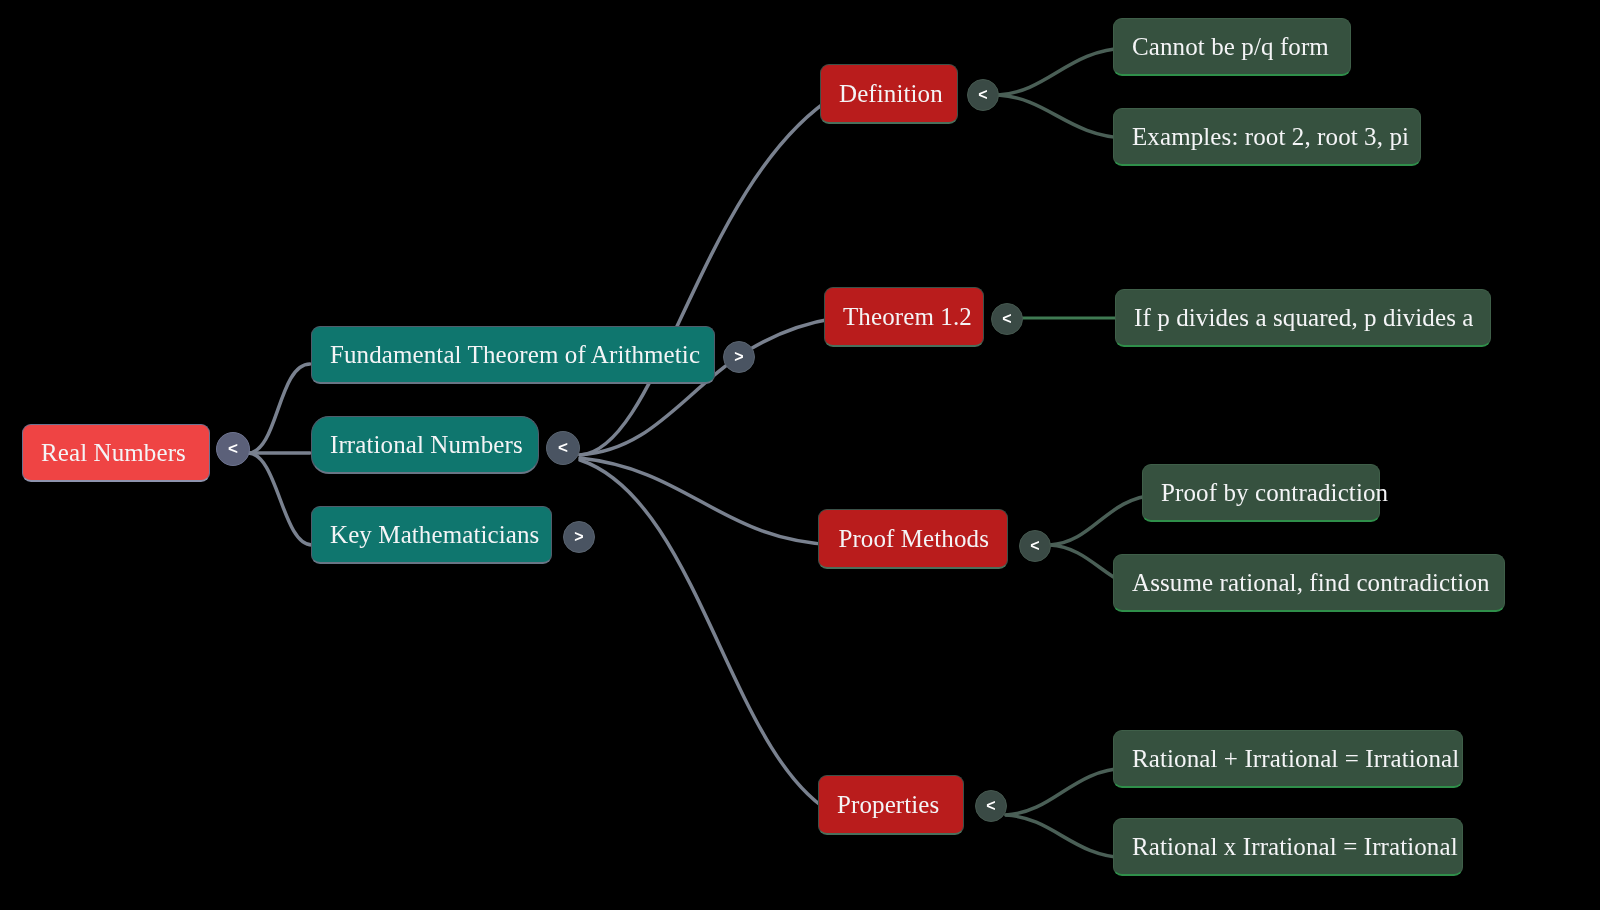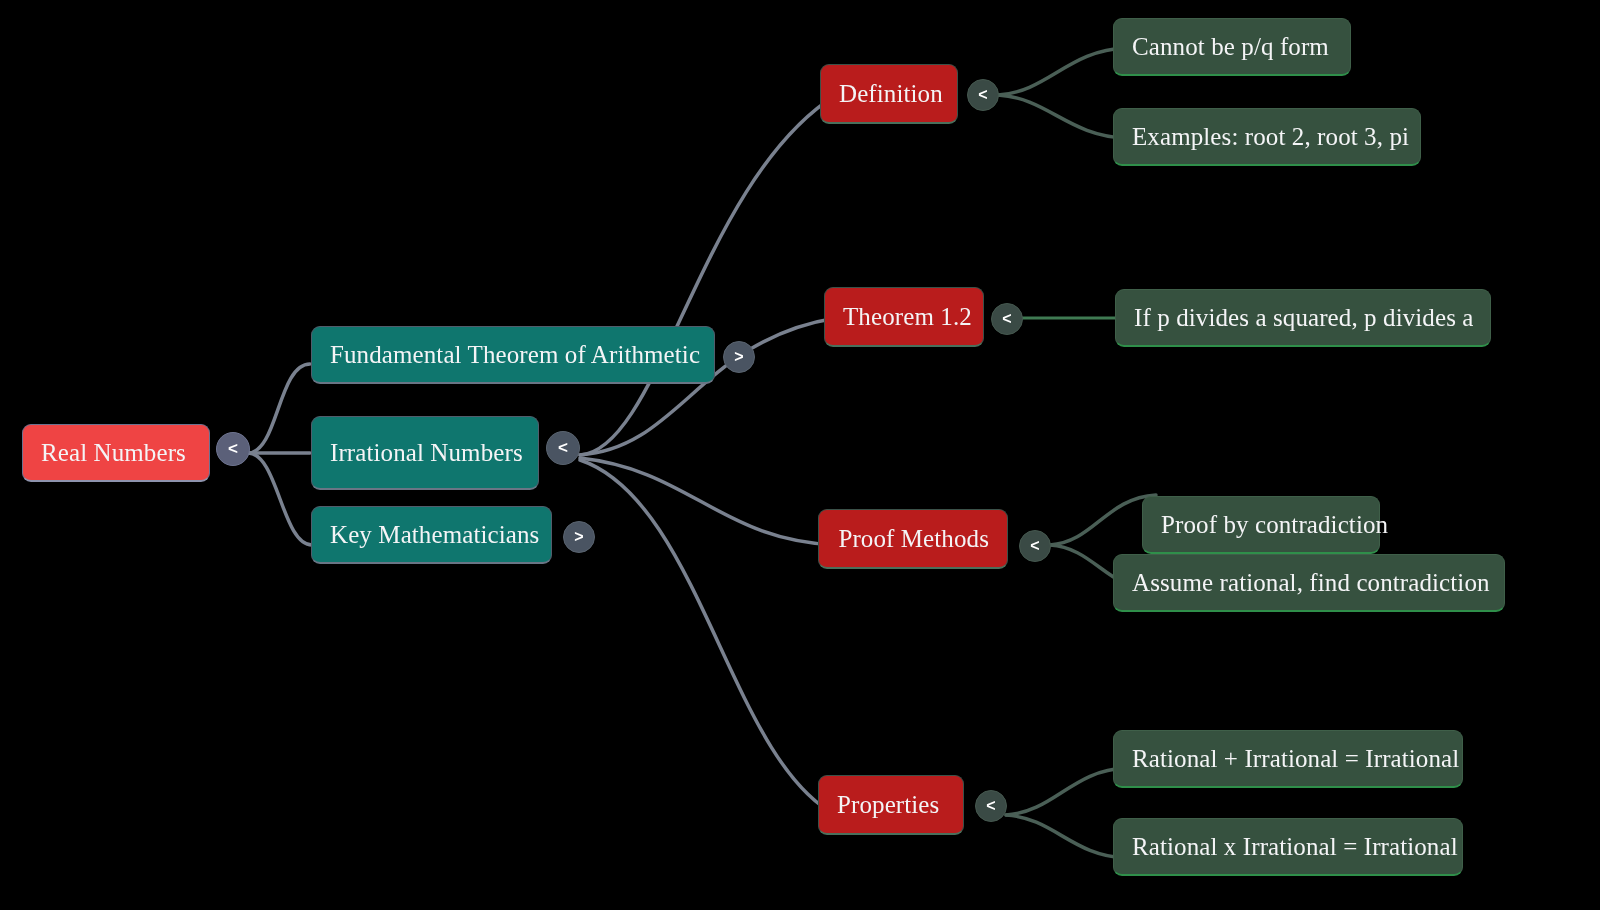--- a/index.html
+++ b/index.html
@@ -121,21 +121,21 @@
     <span>&lt;</span>
   </div>
 
   <div class="node lvl-slate" style="left:311px; top:326px; width:404px; height:58px;">
     <span class="node-label">Fundamental Theorem of Arithmetic</span>
   </div>
   <div class="toggle toggle-slate" style="left:723px; top:341px; width:30px; height:30px; font-size:16px;">
     <span>&gt;</span>
   </div>
 
-  <div class="node lvl-slate" style="left:311px; top:416px; width:228px; height:74px;">
+  <div class="node lvl-slate" style="left:311px; top:416px; width:228px; height:58px;border-radius:18px;">
     <span class="node-label">Irrational Numbers</span>
   </div>
   <div class="toggle toggle-slate" style="left:546px; top:431px; width:32px; height:32px; font-size:17px;">
     <span>&lt;</span>
   </div>
 
   <div class="node lvl-slate" style="left:311px; top:506px; width:241px; height:58px;">
     <span class="node-label">Key Mathematicians</span>
   </div>
   <div class="toggle toggle-slate" style="left:563px; top:521px; width:30px; height:30px; font-size:16px;">
@@ -164,21 +164,21 @@
   <div class="node lvl-green" style="left:1115px; top:289px; width:376px; height:58px;">
     <span class="node-label">If p divides a squared, p divides a</span>
   </div>
 
   <div class="node lvl-green-dark" style="left:818px; top:509px; width:190px; height:60px;justify-content:flex-end;">
     <span class="node-label">Proof Methods</span>
   </div>
   <div class="toggle toggle-green" style="left:1019px; top:530px; width:30px; height:30px; font-size:16px;">
     <span>&lt;</span>
   </div>
-  <div class="node lvl-green" style="left:1142px; top:464px; width:238px; height:58px;margin-top:32px;">
+  <div class="node lvl-green" style="left:1142px; top:464px; width:238px; height:58px;">
     <span class="node-label">Proof by contradiction</span>
   </div>
   <div class="node lvl-green" style="left:1113px; top:554px; width:392px; height:58px;">
     <span class="node-label">Assume rational, find contradiction</span>
   </div>
 
   <div class="node lvl-green-dark" style="left:818px; top:775px; width:146px; height:60px;">
     <span class="node-label">Properties</span>
   </div>
   <div class="toggle toggle-green" style="left:975px; top:790px; width:30px; height:30px; font-size:16px;">

